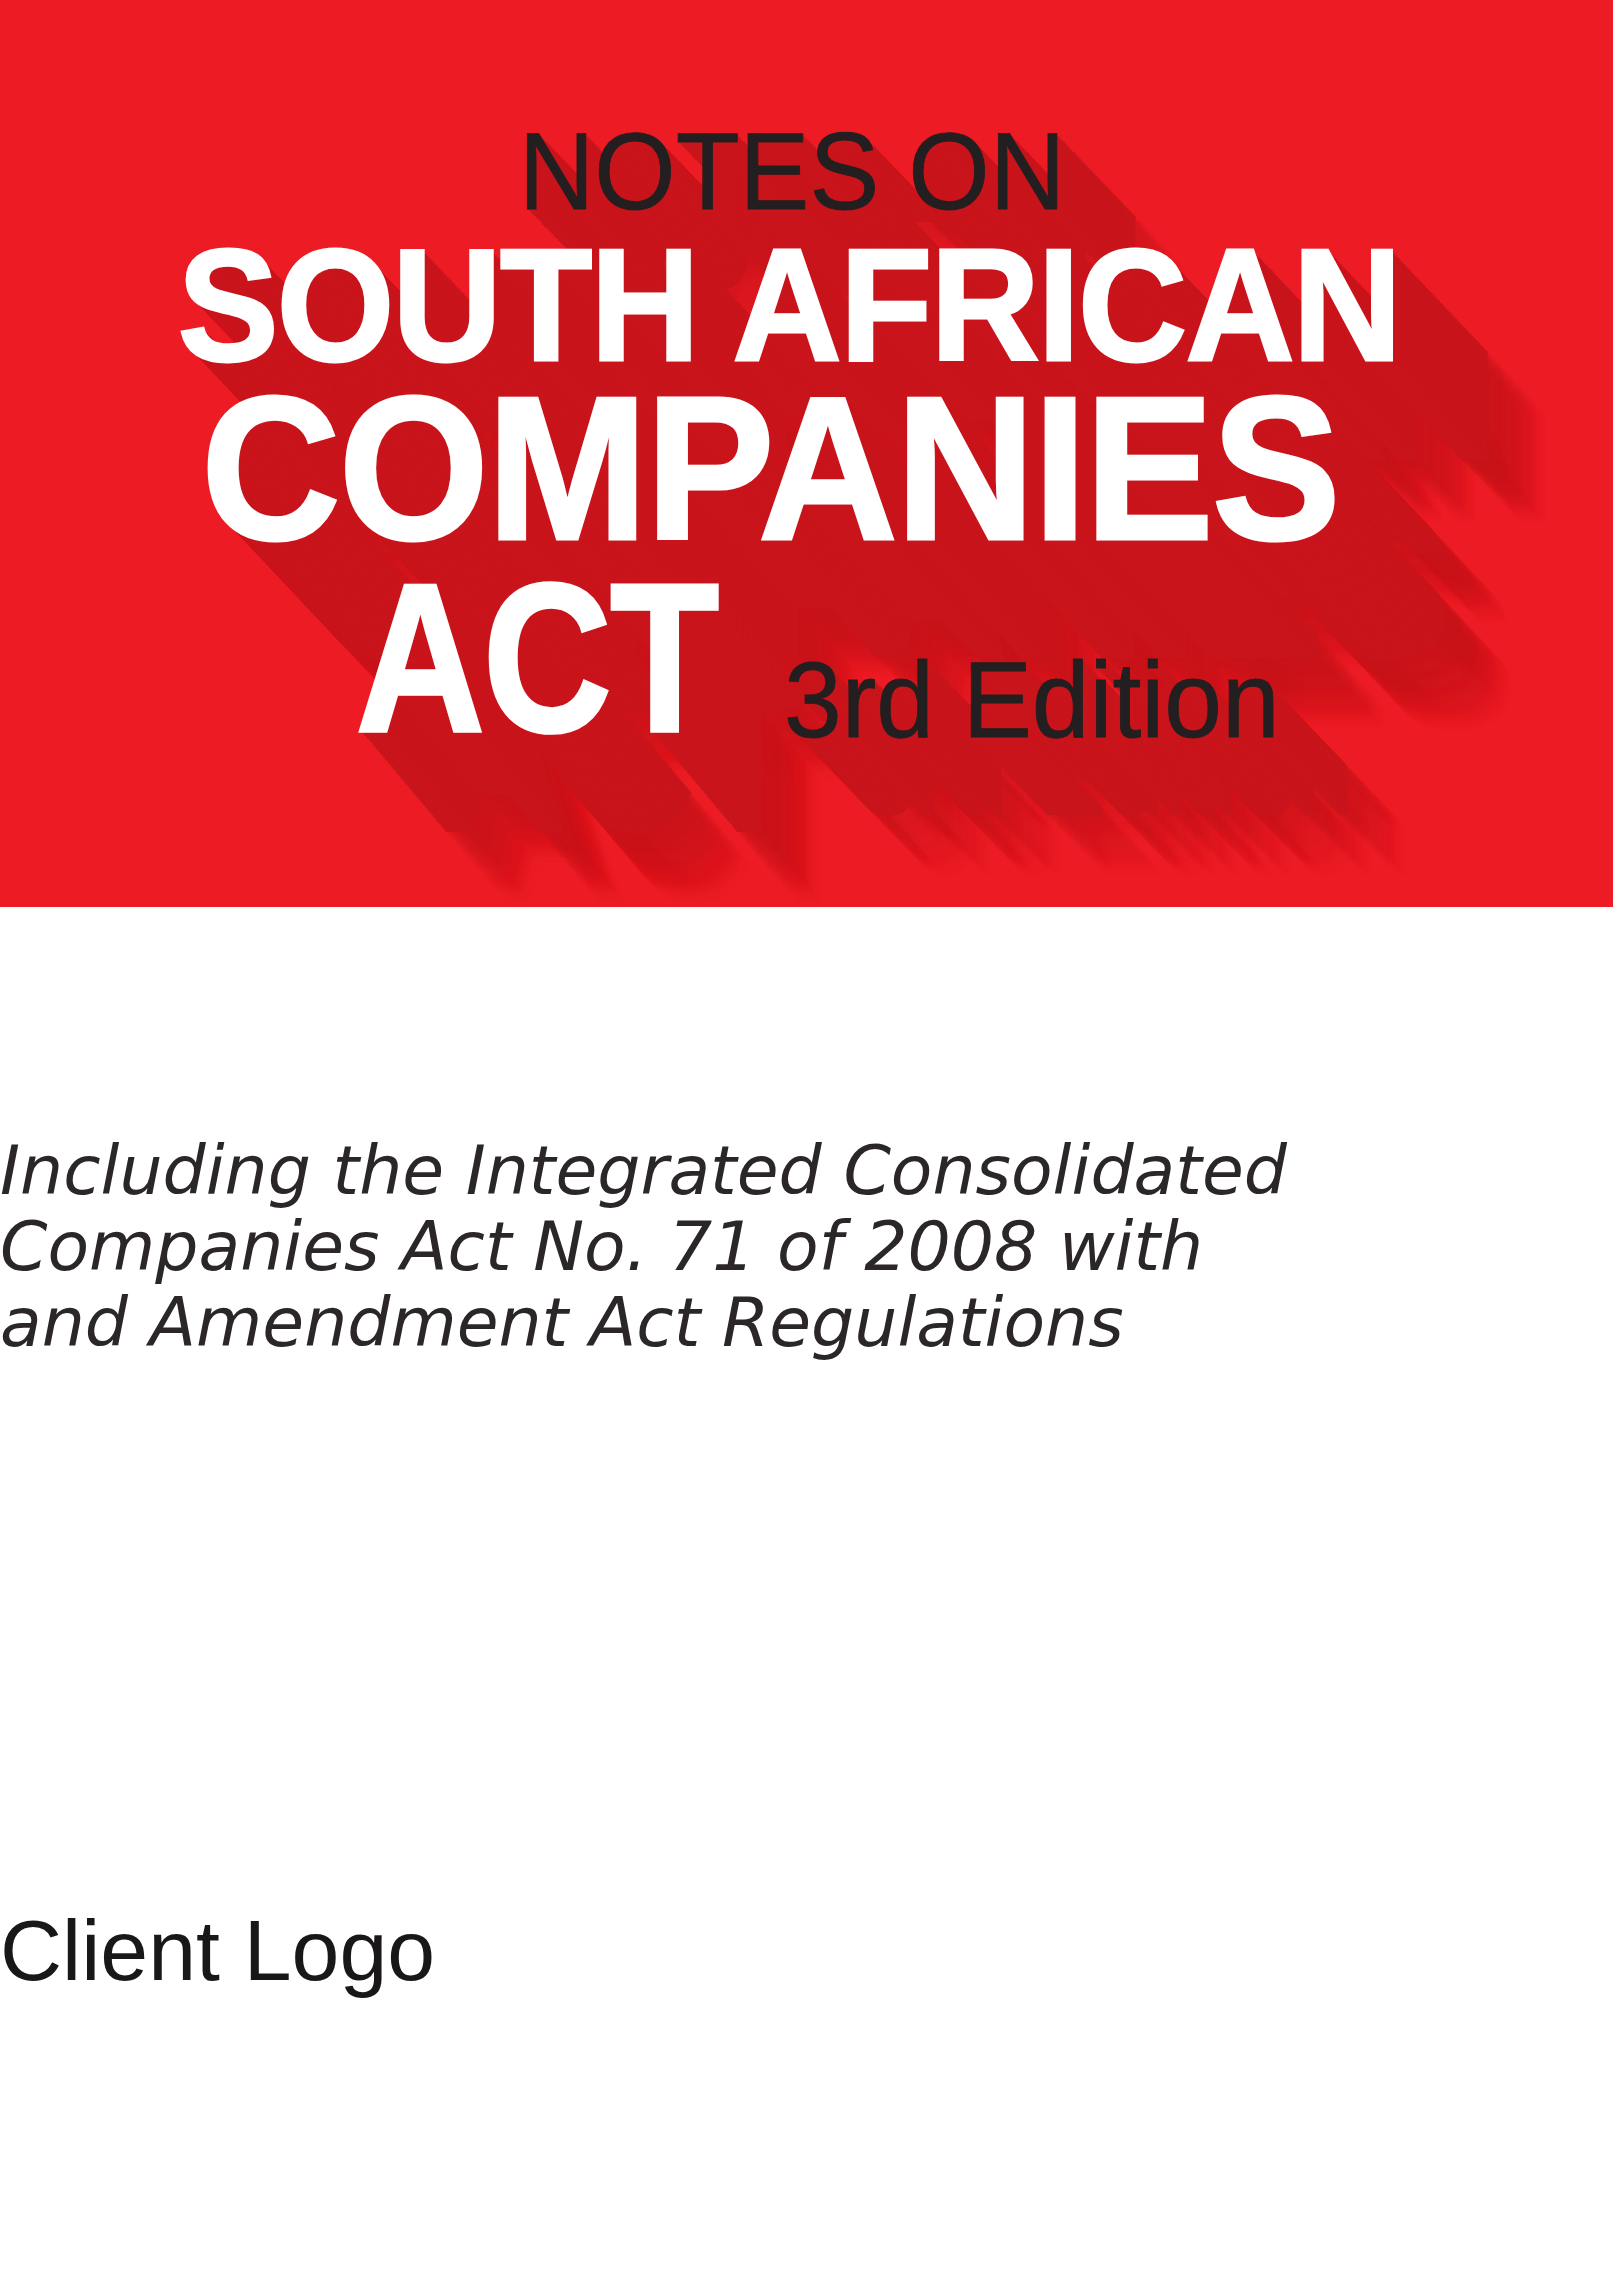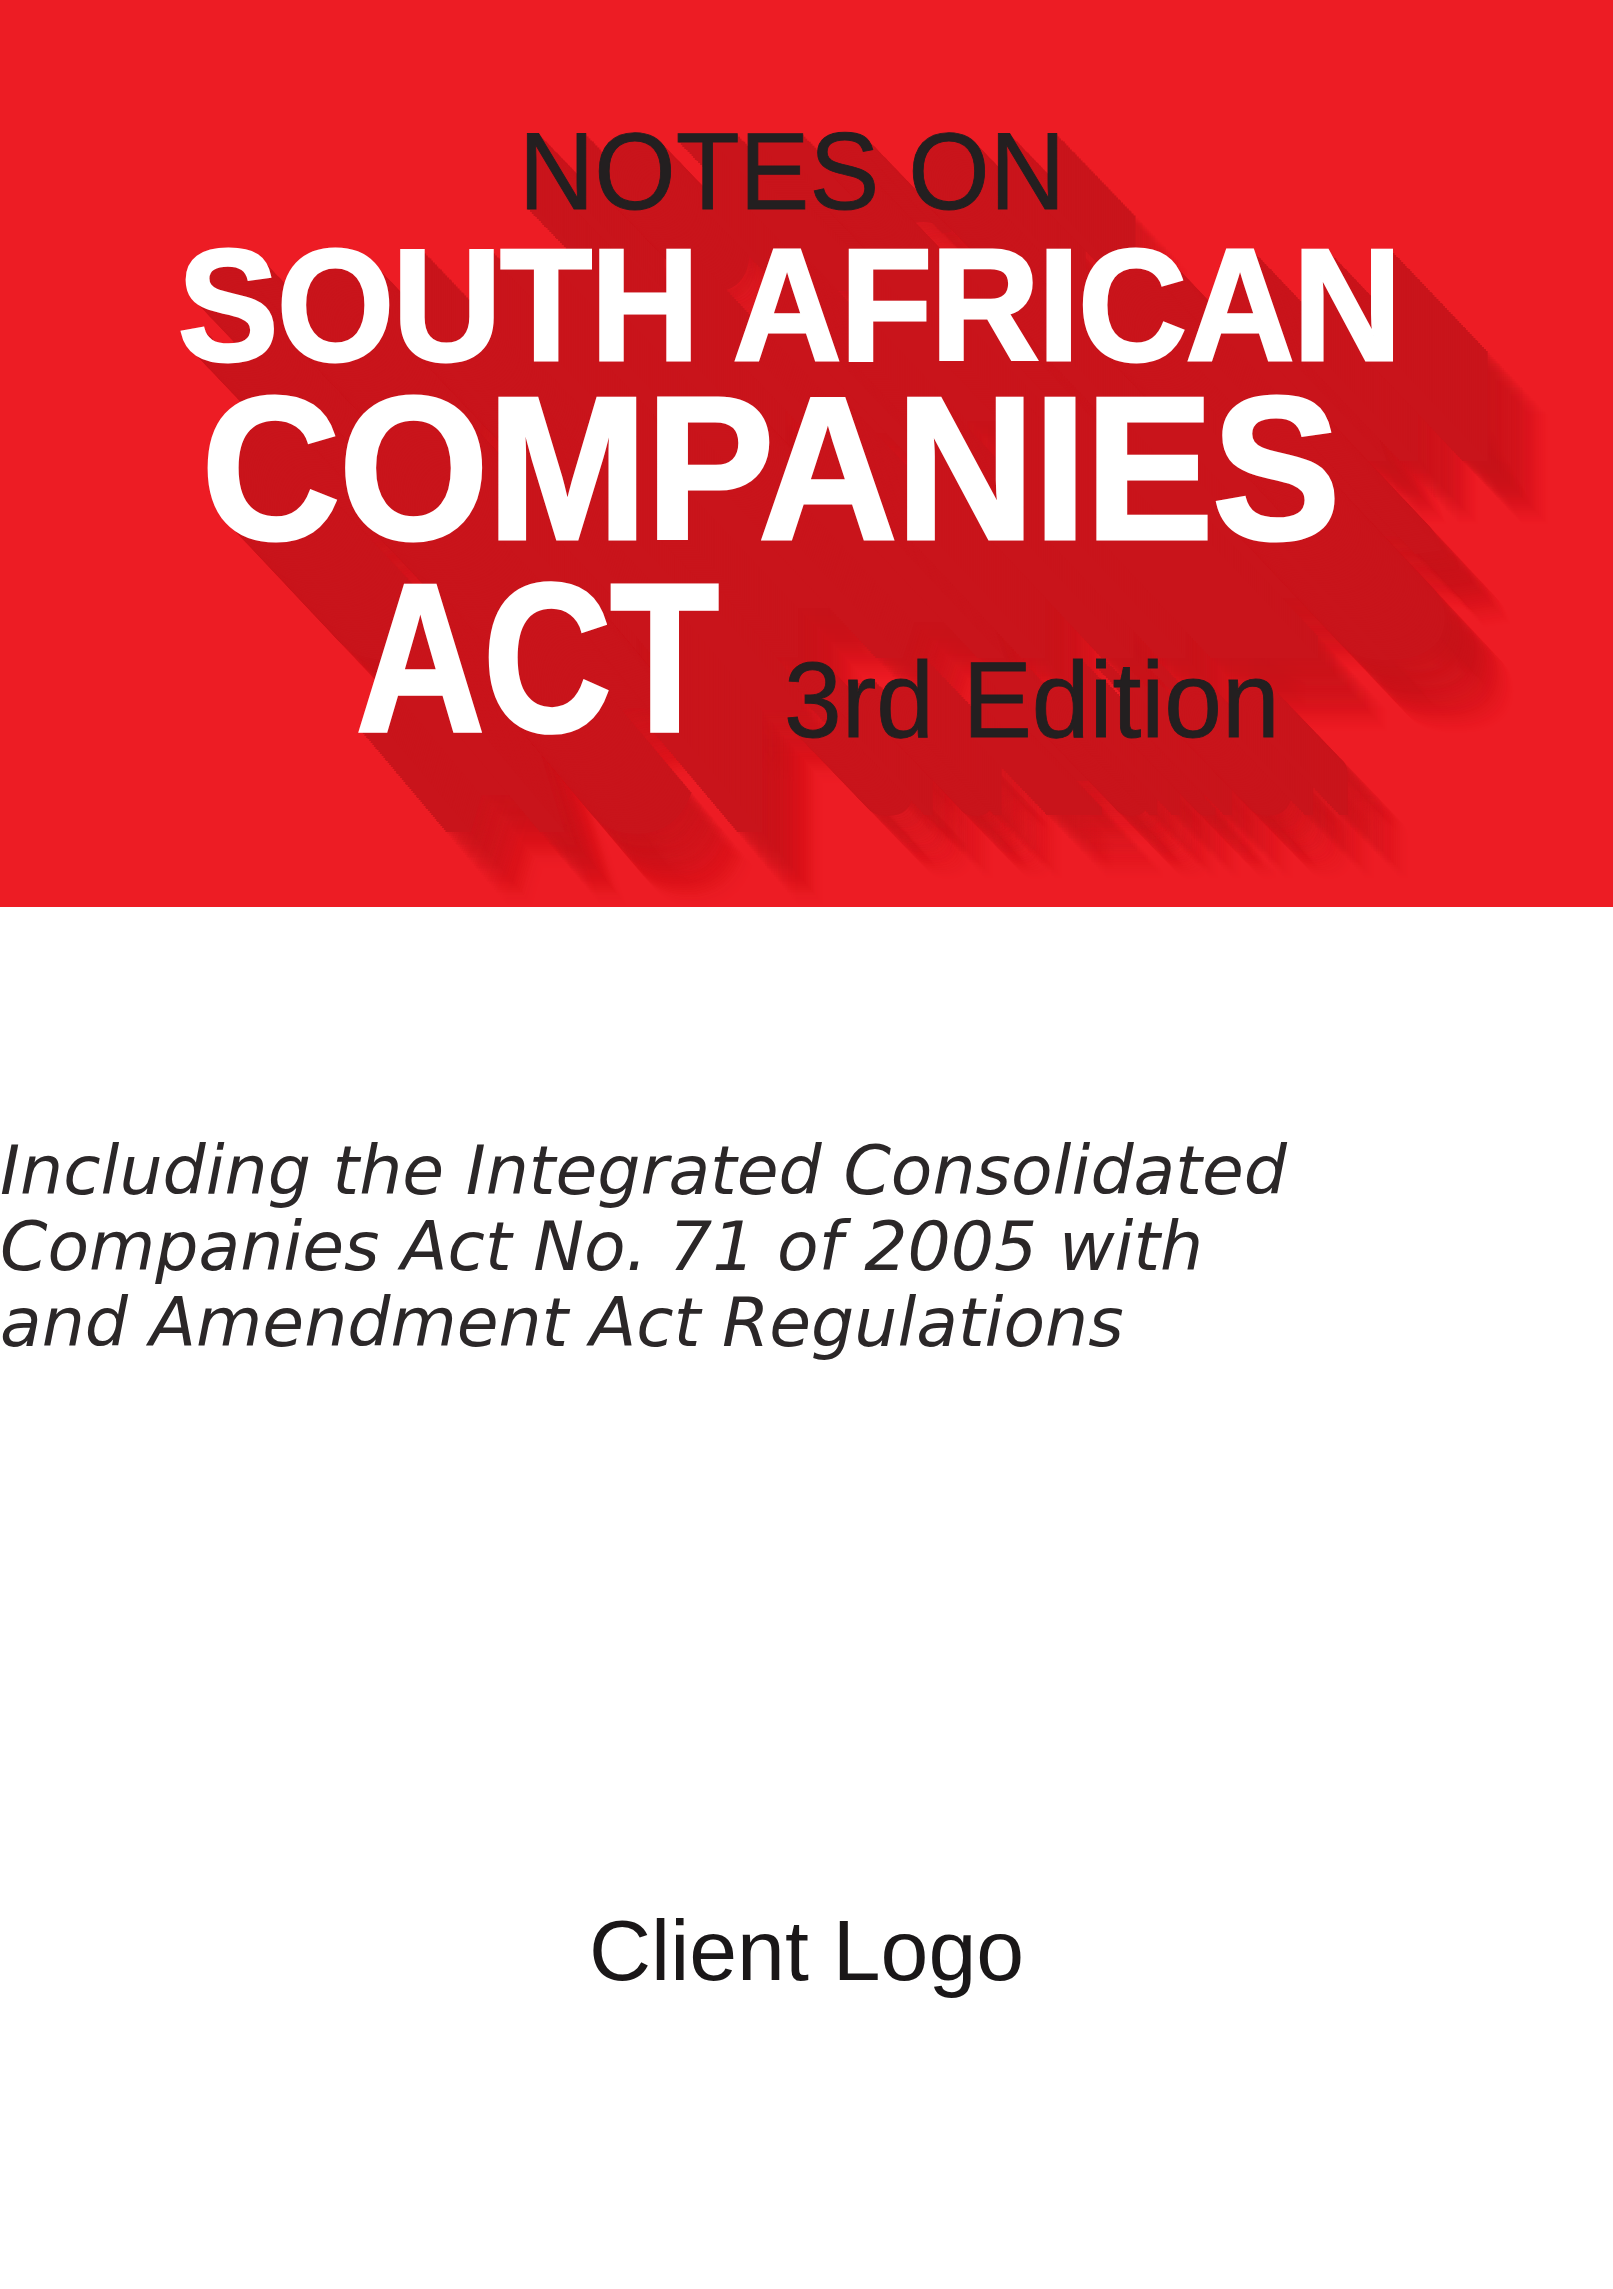--- a/index.html
+++ b/index.html
@@ -88,21 +88,21 @@
     font-style: italic;
     font-size: 68px;
     line-height: 76px;
     color: #2b2728;
   }
   .client-logo {
     position: absolute;
     top: 1907px;
     left: 0;
     width: 1613px;
-    text-align: center;
+    text-align: left;
     font-size: 86px;
     line-height: 1;
     font-weight: 400;
     color: #1a1718;
   }
 </style>
 </head>
 <body>
 
 <div class="page">
@@ -111,20 +111,20 @@
     <div class="line eyebrow" style="text-shadow: rgb(201, 20, 27) 0.9px 0.9px 0px, rgb(201, 20, 27) 2.8px 2.8px 0px, rgb(201, 20, 27) 4.6px 4.6px 0px, rgb(201, 20, 27) 6.5px 6.5px 0px, rgb(201, 20, 27) 8.3px 8.3px 0px, rgb(201, 20, 27) 10px 10px 0px, rgb(201, 20, 27) 12px 12px 0px, rgb(201, 20, 27) 14px 14px 0px, rgb(201, 20, 27) 15.7px 15.7px 0px, rgb(201, 20, 27) 17.5px 17.5px 0px, rgb(201, 20, 27) 19.4px 19.4px 0px, rgb(201, 20, 27) 21px 21px 0px, rgb(201, 20, 27) 23px 23px 0px, rgb(201, 20, 27) 25px 25px 0px, rgb(201, 20, 27) 27px 27px 0px, rgb(201, 20, 27) 29px 29px 0px, rgb(201, 20, 27) 30px 30px 0px, rgb(201, 20, 27) 32px 32px 0px, rgb(201, 20, 27) 34px 34px 0px, rgb(201, 20, 27) 36px 36px 0px, rgb(201, 20, 27) 38px 38px 0px, rgb(201, 20, 27) 40px 40px 0px, rgb(201, 20, 27) 42px 42px 0px, rgb(201, 20, 27) 43px 43px 0px, rgb(201, 20, 27) 45px 45px 0px, rgb(201, 20, 27) 47px 47px 0px, rgb(201, 20, 27) 49px 49px 0px, rgb(201, 20, 27) 51px 51px 0px, rgb(201, 20, 27) 53px 53px 0px, rgb(201, 20, 27) 54px 54px 0px, rgb(201, 20, 27) 56px 56px 0px, rgb(201, 20, 27) 58px 58px 0px, rgb(201, 20, 27) 60px 60px 0px, rgb(201, 20, 27) 62px 62px 0px, rgb(201, 20, 27) 64px 64px 0px, rgb(201, 20, 27) 66px 66px 0px, rgb(201, 20, 27) 67px 67px 0px, rgb(201, 20, 27) 69px 69px 0px, rgb(201, 20, 27) 71px 71px 0px, rgb(201, 20, 27) 73px 73px 0px, rgb(201, 20, 27) 75px 75px 0px, rgb(201, 20, 27) 77px 77px 0px, rgb(201, 20, 27) 78px 78px 0px, rgb(201, 20, 27) 80px 80px 0px, rgb(201, 20, 27) 82px 82px 0px, rgba(201, 20, 27, 0.21) 85px 85px 0px, rgba(201, 20, 27, 0.204) 87px 87px 0px, rgba(201, 20, 27, 0.196) 89px 89px 0px, rgba(201, 20, 27, 0.192) 90px 90px 0px, rgba(201, 20, 27, 0.184) 92px 92px 0px, rgba(201, 20, 27, 0.176) 94px 94px 0px, rgba(201, 20, 27, 0.17) 96px 96px 0px, rgba(201, 20, 27, 0.16) 98px 98px 0px, rgba(201, 20, 27, 0.153) 100px 100px 0px, rgba(201, 20, 27, 0.145) 102px 102px 0px, rgba(201, 20, 27, 0.137) 103px 103px 0px, rgba(201, 20, 27, 0.133) 105px 105px 0px, rgba(201, 20, 27, 0.125) 107px 107px 0px, rgba(201, 20, 27, 0.118) 109px 109px 0px, rgba(201, 20, 27, 0.11) 111px 111px 0px, rgba(201, 20, 27, 0.1) 113px 113px 0px, rgba(201, 20, 27, 0.094) 114px 114px 0px, rgba(201, 20, 27, 0.086) 116px 116px 0px, rgba(201, 20, 27, 0.082) 118px 118px 0px, rgba(201, 20, 27, 0.075) 120px 120px 0px, rgba(201, 20, 27, 0.067) 122px 122px 0px, rgba(201, 20, 27, 0.06) 124px 124px 0px, rgba(201, 20, 27, 0.05) 126px 126px 0px, rgba(201, 20, 27, 0.043) 127px 127px 0px, rgba(201, 20, 27, 0.035) 129px 129px 0px, rgba(201, 20, 27, 0.027) 131px 131px 0px, rgba(201, 20, 27, 0.024) 133px 133px 0px, rgba(201, 20, 27, 0.016) 135px 135px 0px, rgba(201, 20, 27, 0.008) 137px 137px 0px, rgba(201, 20, 27, 0) 138px 138px 0px;">NOTES ON</div>
     <div class="line title-1" style="text-shadow: rgb(201, 20, 27) 0.9px 0.9px 0px, rgb(201, 20, 27) 2.8px 2.8px 0px, rgb(201, 20, 27) 4.6px 4.6px 0px, rgb(201, 20, 27) 6.5px 6.5px 0px, rgb(201, 20, 27) 8.3px 8.3px 0px, rgb(201, 20, 27) 10px 10px 0px, rgb(201, 20, 27) 12px 12px 0px, rgb(201, 20, 27) 14px 14px 0px, rgb(201, 20, 27) 15.7px 15.7px 0px, rgb(201, 20, 27) 17.5px 17.5px 0px, rgb(201, 20, 27) 19.4px 19.4px 0px, rgb(201, 20, 27) 21px 21px 0px, rgb(201, 20, 27) 23px 23px 0px, rgb(201, 20, 27) 25px 25px 0px, rgb(201, 20, 27) 27px 27px 0px, rgb(201, 20, 27) 29px 29px 0px, rgb(201, 20, 27) 30px 30px 0px, rgb(201, 20, 27) 32px 32px 0px, rgb(201, 20, 27) 34px 34px 0px, rgb(201, 20, 27) 36px 36px 0px, rgb(201, 20, 27) 38px 38px 0px, rgb(201, 20, 27) 40px 40px 0px, rgb(201, 20, 27) 42px 42px 0px, rgb(201, 20, 27) 43px 43px 0px, rgb(201, 20, 27) 45px 45px 0px, rgb(201, 20, 27) 47px 47px 0px, rgb(201, 20, 27) 49px 49px 0px, rgb(201, 20, 27) 51px 51px 0px, rgb(201, 20, 27) 53px 53px 0px, rgb(201, 20, 27) 54px 54px 0px, rgb(201, 20, 27) 56px 56px 0px, rgb(201, 20, 27) 58px 58px 0px, rgb(201, 20, 27) 60px 60px 0px, rgb(201, 20, 27) 62px 62px 0px, rgb(201, 20, 27) 64px 64px 0px, rgb(201, 20, 27) 66px 66px 0px, rgb(201, 20, 27) 67px 67px 0px, rgb(201, 20, 27) 69px 69px 0px, rgb(201, 20, 27) 71px 71px 0px, rgb(201, 20, 27) 73px 73px 0px, rgb(201, 20, 27) 75px 75px 0px, rgb(201, 20, 27) 77px 77px 0px, rgb(201, 20, 27) 78px 78px 0px, rgb(201, 20, 27) 80px 80px 0px, rgb(201, 20, 27) 82px 82px 0px, rgb(201, 20, 27) 84px 84px 0px, rgb(201, 20, 27) 86px 86px 0px, rgb(201, 20, 27) 88px 88px 0px, rgb(201, 20, 27) 90px 90px 0px, rgb(201, 20, 27) 91px 91px 0px, rgb(201, 20, 27) 93px 93px 0px, rgb(201, 20, 27) 95px 95px 0px, rgb(201, 20, 27) 97px 97px 0px, rgb(201, 20, 27) 99px 99px 0px, rgb(201, 20, 27) 101px 101px 0px, rgba(201, 20, 27, 0.216) 103px 103px 0px, rgba(201, 20, 27, 0.208) 105px 105px 0px, rgba(201, 20, 27, 0.2) 107px 107px 0px, rgba(201, 20, 27, 0.196) 109px 109px 0px, rgba(201, 20, 27, 0.19) 111px 111px 0px, rgba(201, 20, 27, 0.18) 113px 113px 0px, rgba(201, 20, 27, 0.176) 114px 114px 0px, rgba(201, 20, 27, 0.17) 116px 116px 0px, rgba(201, 20, 27, 0.165) 118px 118px 0px, rgba(201, 20, 27, 0.157) 120px 120px 0px, rgba(201, 20, 27, 0.153) 122px 122px 0px, rgba(201, 20, 27, 0.145) 124px 124px 0px, rgba(201, 20, 27, 0.137) 126px 126px 0px, rgba(201, 20, 27, 0.133) 127px 127px 0px, rgba(201, 20, 27, 0.125) 129px 129px 0px, rgba(201, 20, 27, 0.118) 131px 131px 0px, rgba(201, 20, 27, 0.114) 133px 133px 0px, rgba(201, 20, 27, 0.106) 135px 135px 0px, rgba(201, 20, 27, 0.1) 137px 137px 0px, rgba(201, 20, 27, 0.094) 138px 138px 0px, rgba(201, 20, 27, 0.086) 140px 140px 0px, rgba(201, 20, 27, 0.082) 142px 142px 0px, rgba(201, 20, 27, 0.075) 144px 144px 0px, rgba(201, 20, 27, 0.07) 146px 146px 0px, rgba(201, 20, 27, 0.063) 148px 148px 0px, rgba(201, 20, 27, 0.06) 150px 150px 0px, rgba(201, 20, 27, 0.05) 151px 151px 0px, rgba(201, 20, 27, 0.043) 153px 153px 0px, rgba(201, 20, 27, 0.04) 155px 155px 0px, rgba(201, 20, 27, 0.03) 157px 157px 0px, rgba(201, 20, 27, 0.024) 159px 159px 0px, rgba(201, 20, 27, 0.02) 161px 161px 0px, rgba(201, 20, 27, 0.01) 162px 162px 0px, rgba(201, 20, 27, 0.008) 164px 164px 0px, rgba(201, 20, 27, 0) 166px 166px 0px;">SOUTH AFRICAN</div>
     <div class="line title-2" style="text-shadow: rgb(201, 20, 27) 0.9px 0.9px 0px, rgb(201, 20, 27) 2.8px 2.8px 0px, rgb(201, 20, 27) 4.6px 4.6px 0px, rgb(201, 20, 27) 6.5px 6.5px 0px, rgb(201, 20, 27) 8.3px 8.3px 0px, rgb(201, 20, 27) 10px 10px 0px, rgb(201, 20, 27) 12px 12px 0px, rgb(201, 20, 27) 14px 14px 0px, rgb(201, 20, 27) 15.7px 15.7px 0px, rgb(201, 20, 27) 17.5px 17.5px 0px, rgb(201, 20, 27) 19.4px 19.4px 0px, rgb(201, 20, 27) 21px 21px 0px, rgb(201, 20, 27) 23px 23px 0px, rgb(201, 20, 27) 25px 25px 0px, rgb(201, 20, 27) 27px 27px 0px, rgb(201, 20, 27) 29px 29px 0px, rgb(201, 20, 27) 30px 30px 0px, rgb(201, 20, 27) 32px 32px 0px, rgb(201, 20, 27) 34px 34px 0px, rgb(201, 20, 27) 36px 36px 0px, rgb(201, 20, 27) 38px 38px 0px, rgb(201, 20, 27) 40px 40px 0px, rgb(201, 20, 27) 42px 42px 0px, rgb(201, 20, 27) 43px 43px 0px, rgb(201, 20, 27) 45px 45px 0px, rgb(201, 20, 27) 47px 47px 0px, rgb(201, 20, 27) 49px 49px 0px, rgb(201, 20, 27) 51px 51px 0px, rgb(201, 20, 27) 53px 53px 0px, rgb(201, 20, 27) 54px 54px 0px, rgb(201, 20, 27) 56px 56px 0px, rgb(201, 20, 27) 58px 58px 0px, rgb(201, 20, 27) 60px 60px 0px, rgb(201, 20, 27) 62px 62px 0px, rgb(201, 20, 27) 64px 64px 0px, rgb(201, 20, 27) 66px 66px 0px, rgb(201, 20, 27) 67px 67px 0px, rgb(201, 20, 27) 69px 69px 0px, rgb(201, 20, 27) 71px 71px 0px, rgb(201, 20, 27) 73px 73px 0px, rgb(201, 20, 27) 75px 75px 0px, rgb(201, 20, 27) 77px 77px 0px, rgb(201, 20, 27) 78px 78px 0px, rgb(201, 20, 27) 80px 80px 0px, rgb(201, 20, 27) 82px 82px 0px, rgb(201, 20, 27) 84px 84px 0px, rgb(201, 20, 27) 86px 86px 0px, rgb(201, 20, 27) 88px 88px 0px, rgb(201, 20, 27) 90px 90px 0px, rgb(201, 20, 27) 91px 91px 0px, rgb(201, 20, 27) 93px 93px 0px, rgb(201, 20, 27) 95px 95px 0px, rgb(201, 20, 27) 97px 97px 0px, rgb(201, 20, 27) 99px 99px 0px, rgb(201, 20, 27) 101px 101px 0px, rgb(201, 20, 27) 102px 102px 0px, rgb(201, 20, 27) 104px 104px 0px, rgb(201, 20, 27) 106px 106px 0px, rgb(201, 20, 27) 108px 108px 0px, rgb(201, 20, 27) 110px 110px 0px, rgb(201, 20, 27) 112px 112px 0px, rgb(201, 20, 27) 114px 114px 0px, rgb(201, 20, 27) 115px 115px 0px, rgb(201, 20, 27) 117px 117px 0px, rgb(201, 20, 27) 119px 119px 0px, rgba(201, 20, 27, 0.216) 122px 122px 0px, rgba(201, 20, 27, 0.208) 124px 124px 0px, rgba(201, 20, 27, 0.204) 126px 126px 0px, rgba(201, 20, 27, 0.196) 127px 127px 0px, rgba(201, 20, 27, 0.192) 129px 129px 0px, rgba(201, 20, 27, 0.19) 131px 131px 0px, rgba(201, 20, 27, 0.18) 133px 133px 0px, rgba(201, 20, 27, 0.176) 135px 135px 0px, rgba(201, 20, 27, 0.173) 137px 137px 0px, rgba(201, 20, 27, 0.165) 138px 138px 0px, rgba(201, 20, 27, 0.16) 140px 140px 0px, rgba(201, 20, 27, 0.153) 142px 142px 0px, rgba(201, 20, 27, 0.15) 144px 144px 0px, rgba(201, 20, 27, 0.14) 146px 146px 0px, rgba(201, 20, 27, 0.137) 148px 148px 0px, rgba(201, 20, 27, 0.133) 150px 150px 0px, rgba(201, 20, 27, 0.125) 151px 151px 0px, rgba(201, 20, 27, 0.12) 153px 153px 0px, rgba(201, 20, 27, 0.118) 155px 155px 0px, rgba(201, 20, 27, 0.11) 157px 157px 0px, rgba(201, 20, 27, 0.106) 159px 159px 0px, rgba(201, 20, 27, 0.098) 161px 161px 0px, rgba(201, 20, 27, 0.094) 162px 162px 0px, rgba(201, 20, 27, 0.086) 164px 164px 0px, rgba(201, 20, 27, 0.082) 166px 166px 0px, rgba(201, 20, 27, 0.08) 168px 168px 0px, rgba(201, 20, 27, 0.07) 170px 170px 0px, rgba(201, 20, 27, 0.067) 172px 172px 0px, rgba(201, 20, 27, 0.063) 174px 174px 0px, rgba(201, 20, 27, 0.055) 175px 175px 0px, rgba(201, 20, 27, 0.047) 177px 177px 0px, rgba(201, 20, 27, 0.043) 179px 179px 0px, rgba(201, 20, 27, 0.04) 181px 181px 0px, rgba(201, 20, 27, 0.03) 183px 183px 0px, rgba(201, 20, 27, 0.027) 185px 185px 0px, rgba(201, 20, 27, 0.024) 186px 186px 0px, rgba(201, 20, 27, 0.016) 188px 188px 0px, rgba(201, 20, 27, 0.01) 190px 190px 0px, rgba(201, 20, 27, 0.008) 192px 192px 0px, rgba(201, 20, 27, 0) 194px 194px 0px;">COMPANIES</div>
     <div class="line title-3" style="text-shadow: rgb(201, 20, 27) 0.9px 0.9px 0px, rgb(201, 20, 27) 2.8px 2.8px 0px, rgb(201, 20, 27) 4.6px 4.6px 0px, rgb(201, 20, 27) 6.5px 6.5px 0px, rgb(201, 20, 27) 8.3px 8.3px 0px, rgb(201, 20, 27) 10px 10px 0px, rgb(201, 20, 27) 12px 12px 0px, rgb(201, 20, 27) 14px 14px 0px, rgb(201, 20, 27) 15.7px 15.7px 0px, rgb(201, 20, 27) 17.5px 17.5px 0px, rgb(201, 20, 27) 19.4px 19.4px 0px, rgb(201, 20, 27) 21px 21px 0px, rgb(201, 20, 27) 23px 23px 0px, rgb(201, 20, 27) 25px 25px 0px, rgb(201, 20, 27) 27px 27px 0px, rgb(201, 20, 27) 29px 29px 0px, rgb(201, 20, 27) 30px 30px 0px, rgb(201, 20, 27) 32px 32px 0px, rgb(201, 20, 27) 34px 34px 0px, rgb(201, 20, 27) 36px 36px 0px, rgb(201, 20, 27) 38px 38px 0px, rgb(201, 20, 27) 40px 40px 0px, rgb(201, 20, 27) 42px 42px 0px, rgb(201, 20, 27) 43px 43px 0px, rgb(201, 20, 27) 45px 45px 0px, rgb(201, 20, 27) 47px 47px 0px, rgb(201, 20, 27) 49px 49px 0px, rgb(201, 20, 27) 51px 51px 0px, rgb(201, 20, 27) 53px 53px 0px, rgb(201, 20, 27) 54px 54px 0px, rgb(201, 20, 27) 56px 56px 0px, rgb(201, 20, 27) 58px 58px 0px, rgb(201, 20, 27) 60px 60px 0px, rgb(201, 20, 27) 62px 62px 0px, rgb(201, 20, 27) 64px 64px 0px, rgb(201, 20, 27) 66px 66px 0px, rgb(201, 20, 27) 67px 67px 0px, rgb(201, 20, 27) 69px 69px 0px, rgb(201, 20, 27) 71px 71px 0px, rgb(201, 20, 27) 73px 73px 0px, rgb(201, 20, 27) 75px 75px 0px, rgb(201, 20, 27) 77px 77px 0px, rgb(201, 20, 27) 78px 78px 0px, rgb(201, 20, 27) 80px 80px 0px, rgb(201, 20, 27) 82px 82px 0px, rgb(201, 20, 27) 84px 84px 0px, rgb(201, 20, 27) 86px 86px 0px, rgb(201, 20, 27) 88px 88px 0px, rgb(201, 20, 27) 90px 90px 0px, rgb(201, 20, 27) 91px 91px 0px, rgb(201, 20, 27) 93px 93px 0px, rgb(201, 20, 27) 95px 95px 0px, rgb(201, 20, 27) 97px 97px 0px, rgb(201, 20, 27) 99px 99px 0px, rgb(201, 20, 27) 101px 101px 0px, rgba(201, 20, 27, 0.216) 103px 103px 0px, rgba(201, 20, 27, 0.208) 105px 105px 0px, rgba(201, 20, 27, 0.204) 107px 107px 0px, rgba(201, 20, 27, 0.196) 109px 109px 0px, rgba(201, 20, 27, 0.192) 111px 111px 0px, rgba(201, 20, 27, 0.19) 113px 113px 0px, rgba(201, 20, 27, 0.18) 114px 114px 0px, rgba(201, 20, 27, 0.176) 116px 116px 0px, rgba(201, 20, 27, 0.173) 118px 118px 0px, rgba(201, 20, 27, 0.165) 120px 120px 0px, rgba(201, 20, 27, 0.16) 122px 122px 0px, rgba(201, 20, 27, 0.153) 124px 124px 0px, rgba(201, 20, 27, 0.15) 126px 126px 0px, rgba(201, 20, 27, 0.14) 127px 127px 0px, rgba(201, 20, 27, 0.137) 129px 129px 0px, rgba(201, 20, 27, 0.133) 131px 131px 0px, rgba(201, 20, 27, 0.125) 133px 133px 0px, rgba(201, 20, 27, 0.12) 135px 135px 0px, rgba(201, 20, 27, 0.118) 137px 137px 0px, rgba(201, 20, 27, 0.11) 138px 138px 0px, rgba(201, 20, 27, 0.106) 140px 140px 0px, rgba(201, 20, 27, 0.098) 142px 142px 0px, rgba(201, 20, 27, 0.094) 144px 144px 0px, rgba(201, 20, 27, 0.086) 146px 146px 0px, rgba(201, 20, 27, 0.082) 148px 148px 0px, rgba(201, 20, 27, 0.08) 150px 150px 0px, rgba(201, 20, 27, 0.07) 151px 151px 0px, rgba(201, 20, 27, 0.067) 153px 153px 0px, rgba(201, 20, 27, 0.063) 155px 155px 0px, rgba(201, 20, 27, 0.055) 157px 157px 0px, rgba(201, 20, 27, 0.047) 159px 159px 0px, rgba(201, 20, 27, 0.043) 161px 161px 0px, rgba(201, 20, 27, 0.04) 162px 162px 0px, rgba(201, 20, 27, 0.03) 164px 164px 0px, rgba(201, 20, 27, 0.027) 166px 166px 0px, rgba(201, 20, 27, 0.024) 168px 168px 0px, rgba(201, 20, 27, 0.016) 170px 170px 0px, rgba(201, 20, 27, 0.01) 172px 172px 0px, rgba(201, 20, 27, 0.008) 174px 174px 0px, rgba(201, 20, 27, 0) 175px 175px 0px;">ACT</div>
     <div class="line edition" style="text-shadow: rgb(201, 20, 27) 0.9px 0.9px 0px, rgb(201, 20, 27) 2.8px 2.8px 0px, rgb(201, 20, 27) 4.6px 4.6px 0px, rgb(201, 20, 27) 6.5px 6.5px 0px, rgb(201, 20, 27) 8.3px 8.3px 0px, rgb(201, 20, 27) 10px 10px 0px, rgb(201, 20, 27) 12px 12px 0px, rgb(201, 20, 27) 14px 14px 0px, rgb(201, 20, 27) 15.7px 15.7px 0px, rgb(201, 20, 27) 17.5px 17.5px 0px, rgb(201, 20, 27) 19.4px 19.4px 0px, rgb(201, 20, 27) 21px 21px 0px, rgb(201, 20, 27) 23px 23px 0px, rgb(201, 20, 27) 25px 25px 0px, rgb(201, 20, 27) 27px 27px 0px, rgb(201, 20, 27) 29px 29px 0px, rgb(201, 20, 27) 30px 30px 0px, rgb(201, 20, 27) 32px 32px 0px, rgb(201, 20, 27) 34px 34px 0px, rgb(201, 20, 27) 36px 36px 0px, rgb(201, 20, 27) 38px 38px 0px, rgb(201, 20, 27) 40px 40px 0px, rgb(201, 20, 27) 42px 42px 0px, rgb(201, 20, 27) 43px 43px 0px, rgb(201, 20, 27) 45px 45px 0px, rgb(201, 20, 27) 47px 47px 0px, rgb(201, 20, 27) 49px 49px 0px, rgb(201, 20, 27) 51px 51px 0px, rgb(201, 20, 27) 53px 53px 0px, rgb(201, 20, 27) 54px 54px 0px, rgb(201, 20, 27) 56px 56px 0px, rgb(201, 20, 27) 58px 58px 0px, rgb(201, 20, 27) 60px 60px 0px, rgb(201, 20, 27) 62px 62px 0px, rgb(201, 20, 27) 64px 64px 0px, rgb(201, 20, 27) 66px 66px 0px, rgb(201, 20, 27) 67px 67px 0px, rgb(201, 20, 27) 69px 69px 0px, rgb(201, 20, 27) 71px 71px 0px, rgb(201, 20, 27) 73px 73px 0px, rgb(201, 20, 27) 75px 75px 0px, rgb(201, 20, 27) 77px 77px 0px, rgb(201, 20, 27) 78px 78px 0px, rgba(201, 20, 27, 0.216) 80px 80px 0px, rgba(201, 20, 27, 0.208) 82px 82px 0px, rgba(201, 20, 27, 0.2) 84px 84px 0px, rgba(201, 20, 27, 0.196) 86px 86px 0px, rgba(201, 20, 27, 0.19) 88px 88px 0px, rgba(201, 20, 27, 0.18) 90px 90px 0px, rgba(201, 20, 27, 0.176) 91px 91px 0px, rgba(201, 20, 27, 0.17) 93px 93px 0px, rgba(201, 20, 27, 0.165) 95px 95px 0px, rgba(201, 20, 27, 0.157) 97px 97px 0px, rgba(201, 20, 27, 0.153) 99px 99px 0px, rgba(201, 20, 27, 0.145) 101px 101px 0px, rgba(201, 20, 27, 0.137) 102px 102px 0px, rgba(201, 20, 27, 0.133) 104px 104px 0px, rgba(201, 20, 27, 0.125) 106px 106px 0px, rgba(201, 20, 27, 0.118) 108px 108px 0px, rgba(201, 20, 27, 0.114) 110px 110px 0px, rgba(201, 20, 27, 0.106) 112px 112px 0px, rgba(201, 20, 27, 0.1) 114px 114px 0px, rgba(201, 20, 27, 0.094) 115px 115px 0px, rgba(201, 20, 27, 0.086) 117px 117px 0px, rgba(201, 20, 27, 0.082) 119px 119px 0px, rgba(201, 20, 27, 0.075) 121px 121px 0px, rgba(201, 20, 27, 0.07) 123px 123px 0px, rgba(201, 20, 27, 0.063) 125px 125px 0px, rgba(201, 20, 27, 0.06) 126px 126px 0px, rgba(201, 20, 27, 0.05) 128px 128px 0px, rgba(201, 20, 27, 0.043) 130px 130px 0px, rgba(201, 20, 27, 0.04) 132px 132px 0px, rgba(201, 20, 27, 0.03) 134px 134px 0px, rgba(201, 20, 27, 0.024) 136px 136px 0px, rgba(201, 20, 27, 0.02) 138px 138px 0px, rgba(201, 20, 27, 0.01) 139px 139px 0px, rgba(201, 20, 27, 0.008) 141px 141px 0px, rgba(201, 20, 27, 0) 143px 143px 0px;">3rd Edition</div>
   </header>
 
   <section>
     <div class="subtitle">
       <div class="sub-line">Including the Integrated Consolidated</div>
-      <div class="sub-line">Companies Act No. 71 of 2005 with</div>
+      <div class="sub-line">Companies Act No. 71 of 2008 with</div>
       <div class="sub-line">and Amendment Act Regulations</div>
     </div>
     <div class="client-logo">Client Logo</div>
   </section>
 
 </div>
 
 
 </body></html>

